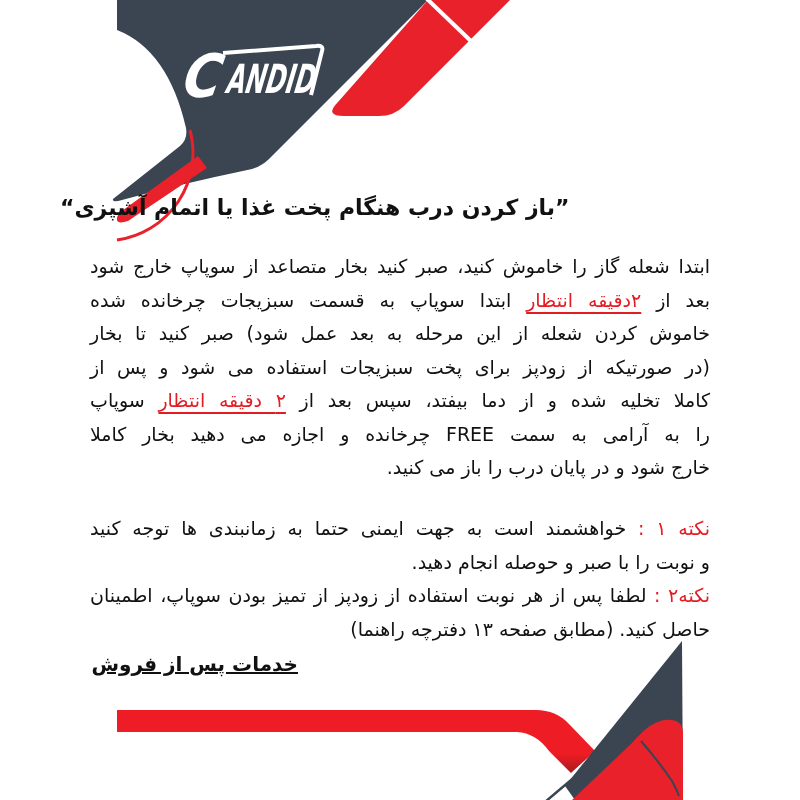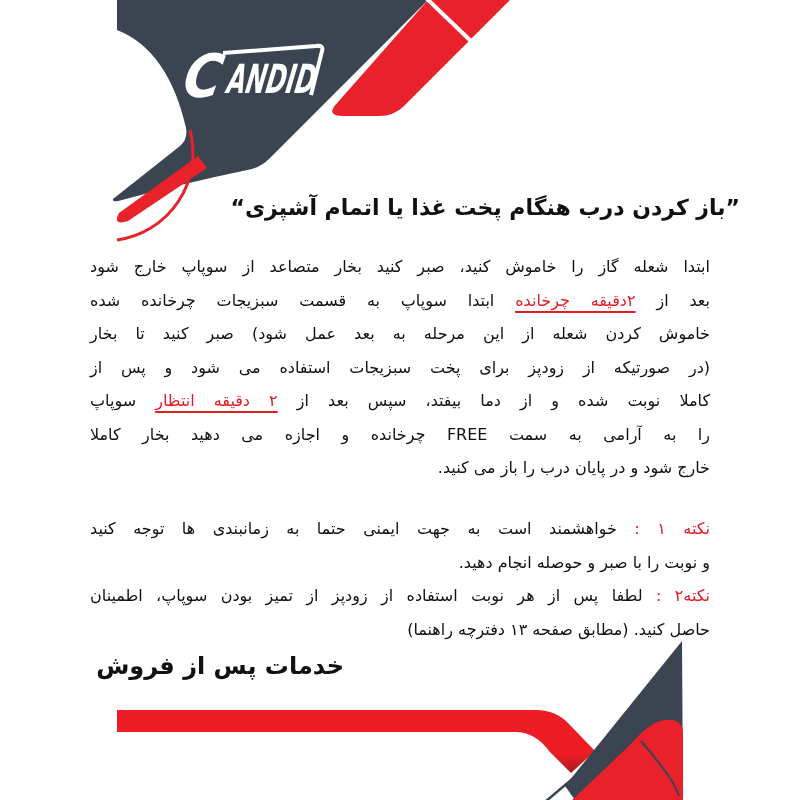--- a/index.html
+++ b/index.html
@@ -13,45 +13,46 @@
   #page{
     position:relative;width:800px;height:800px;background:#ffffff;
     overflow:hidden;
   }
   svg.deco{position:absolute;left:0;top:0;pointer-events:none;}
   
   #logo{position:absolute;left:183px;top:40px;width:152px;height:64px;}
   
   #heading{
     position:absolute;left:60px;right:60px;top:188px;
-    direction:rtl;text-align:right;
+    direction:rtl;text-align:left;
     font-size:22px;font-weight:bold;color:var(--ink);line-height:40px;
   }
   
   .textblock{position:absolute;left:90px;right:90px;direction:rtl;color:var(--ink);}
   #paragraph{top:250px;}
   #notes{top:512px;}
   .pline{
-    font-size:16px;line-height:33.5px;
+    font-size:19px;line-height:33.5px;
     text-align:justify;text-align-last:justify;
     white-space:normal;
   }
   .pline.short{text-align:center;text-align-last:right;}
   .seg-red{color:var(--red-text);}
   .seg-underline{
     text-decoration:underline;
     text-decoration-color:var(--red-text);
     text-decoration-thickness:2px;
     text-underline-offset:5px;
   }
   
   #footer-label{
-    position:absolute;top:652px;right:456px;
-    direction:rtl;font-size:24px;font-weight:600;color:var(--ink);
+    position:absolute;top:652px;right:502px;
+    direction:rtl;font-size:20px;font-weight:600;color:var(--ink);
     white-space:nowrap;
+    text-decoration:underline;
   }
 </style>
 </head>
 <body>
 
 <div id="page">
 
   <svg class="deco" width="800" height="800" viewBox="0 0 800 800">
     <defs>
       <linearGradient id="stripeGrad" x1="0" y1="0" x2="0" y2="1">
@@ -86,24 +87,24 @@
     <g transform="translate(8,0) skewX(-10)" fill="#ffffff" font-family="'DejaVu Sans', sans-serif" font-weight="bold" font-style="italic">
       <text x="0" y="57" font-size="60" textLength="38" lengthAdjust="spacingAndGlyphs">C</text>
       <text x="44" y="53" font-size="40" textLength="88" lengthAdjust="spacingAndGlyphs">ANDID</text>
     </g>
   </svg>
 
   <div id="heading">”باز کردن درب هنگام پخت غذا یا اتمام آشپزی“</div>
 
   <div id="paragraph" class="textblock">
       <div class="pline"><span>ابتدا شعله گاز را خاموش کنید، صبر کنید بخار متصاعد از سوپاپ خارج شود</span></div>
-      <div class="pline"><span>بعد از </span><span class="seg-red seg-underline">۲دقیقه چرخانده</span><span> ابتدا سوپاپ به قسمت سبزیجات چرخانده شده</span></div>
+      <div class="pline"><span>بعد از </span><span class="seg-red seg-underline">۲دقیقه انتظار</span><span> ابتدا سوپاپ به قسمت سبزیجات چرخانده شده</span></div>
       <div class="pline"><span>خاموش کردن شعله از این مرحله به بعد عمل شود) صبر کنید تا بخار</span></div>
       <div class="pline"><span>(در صورتیکه از زودپز برای پخت سبزیجات استفاده می شود و پس از</span></div>
-      <div class="pline"><span>کاملا نوبت شده و از دما بیفتد، سپس بعد از </span><span class="seg-red seg-underline">۲ دقیقه انتظار</span><span> سوپاپ</span></div>
+      <div class="pline"><span>کاملا تخلیه شده و از دما بیفتد، سپس بعد از </span><span class="seg-red seg-underline">۲ دقیقه انتظار</span><span> سوپاپ</span></div>
       <div class="pline"><span>را به آرامی به سمت FREE چرخانده و اجازه می دهید بخار کاملا</span></div>
       <div class="pline short"><span>خارج شود و در پایان درب را باز می کنید.</span></div>
     </div>
 
   <div id="notes" class="textblock">
       <div class="pline"><span class="seg-red">نکته ۱ : </span><span>خواهشمند است به جهت ایمنی حتما به زمانبندی ها توجه کنید</span></div>
       <div class="pline short"><span>و نوبت را با صبر و حوصله انجام دهید.</span></div>
       <div class="pline"><span class="seg-red">نکته۲ : </span><span>لطفا پس از هر نوبت استفاده از زودپز از تمیز بودن سوپاپ، اطمینان</span></div>
       <div class="pline short"><span>حاصل کنید. (مطابق صفحه ۱۳ دفترچه راهنما)</span></div>
     </div>

